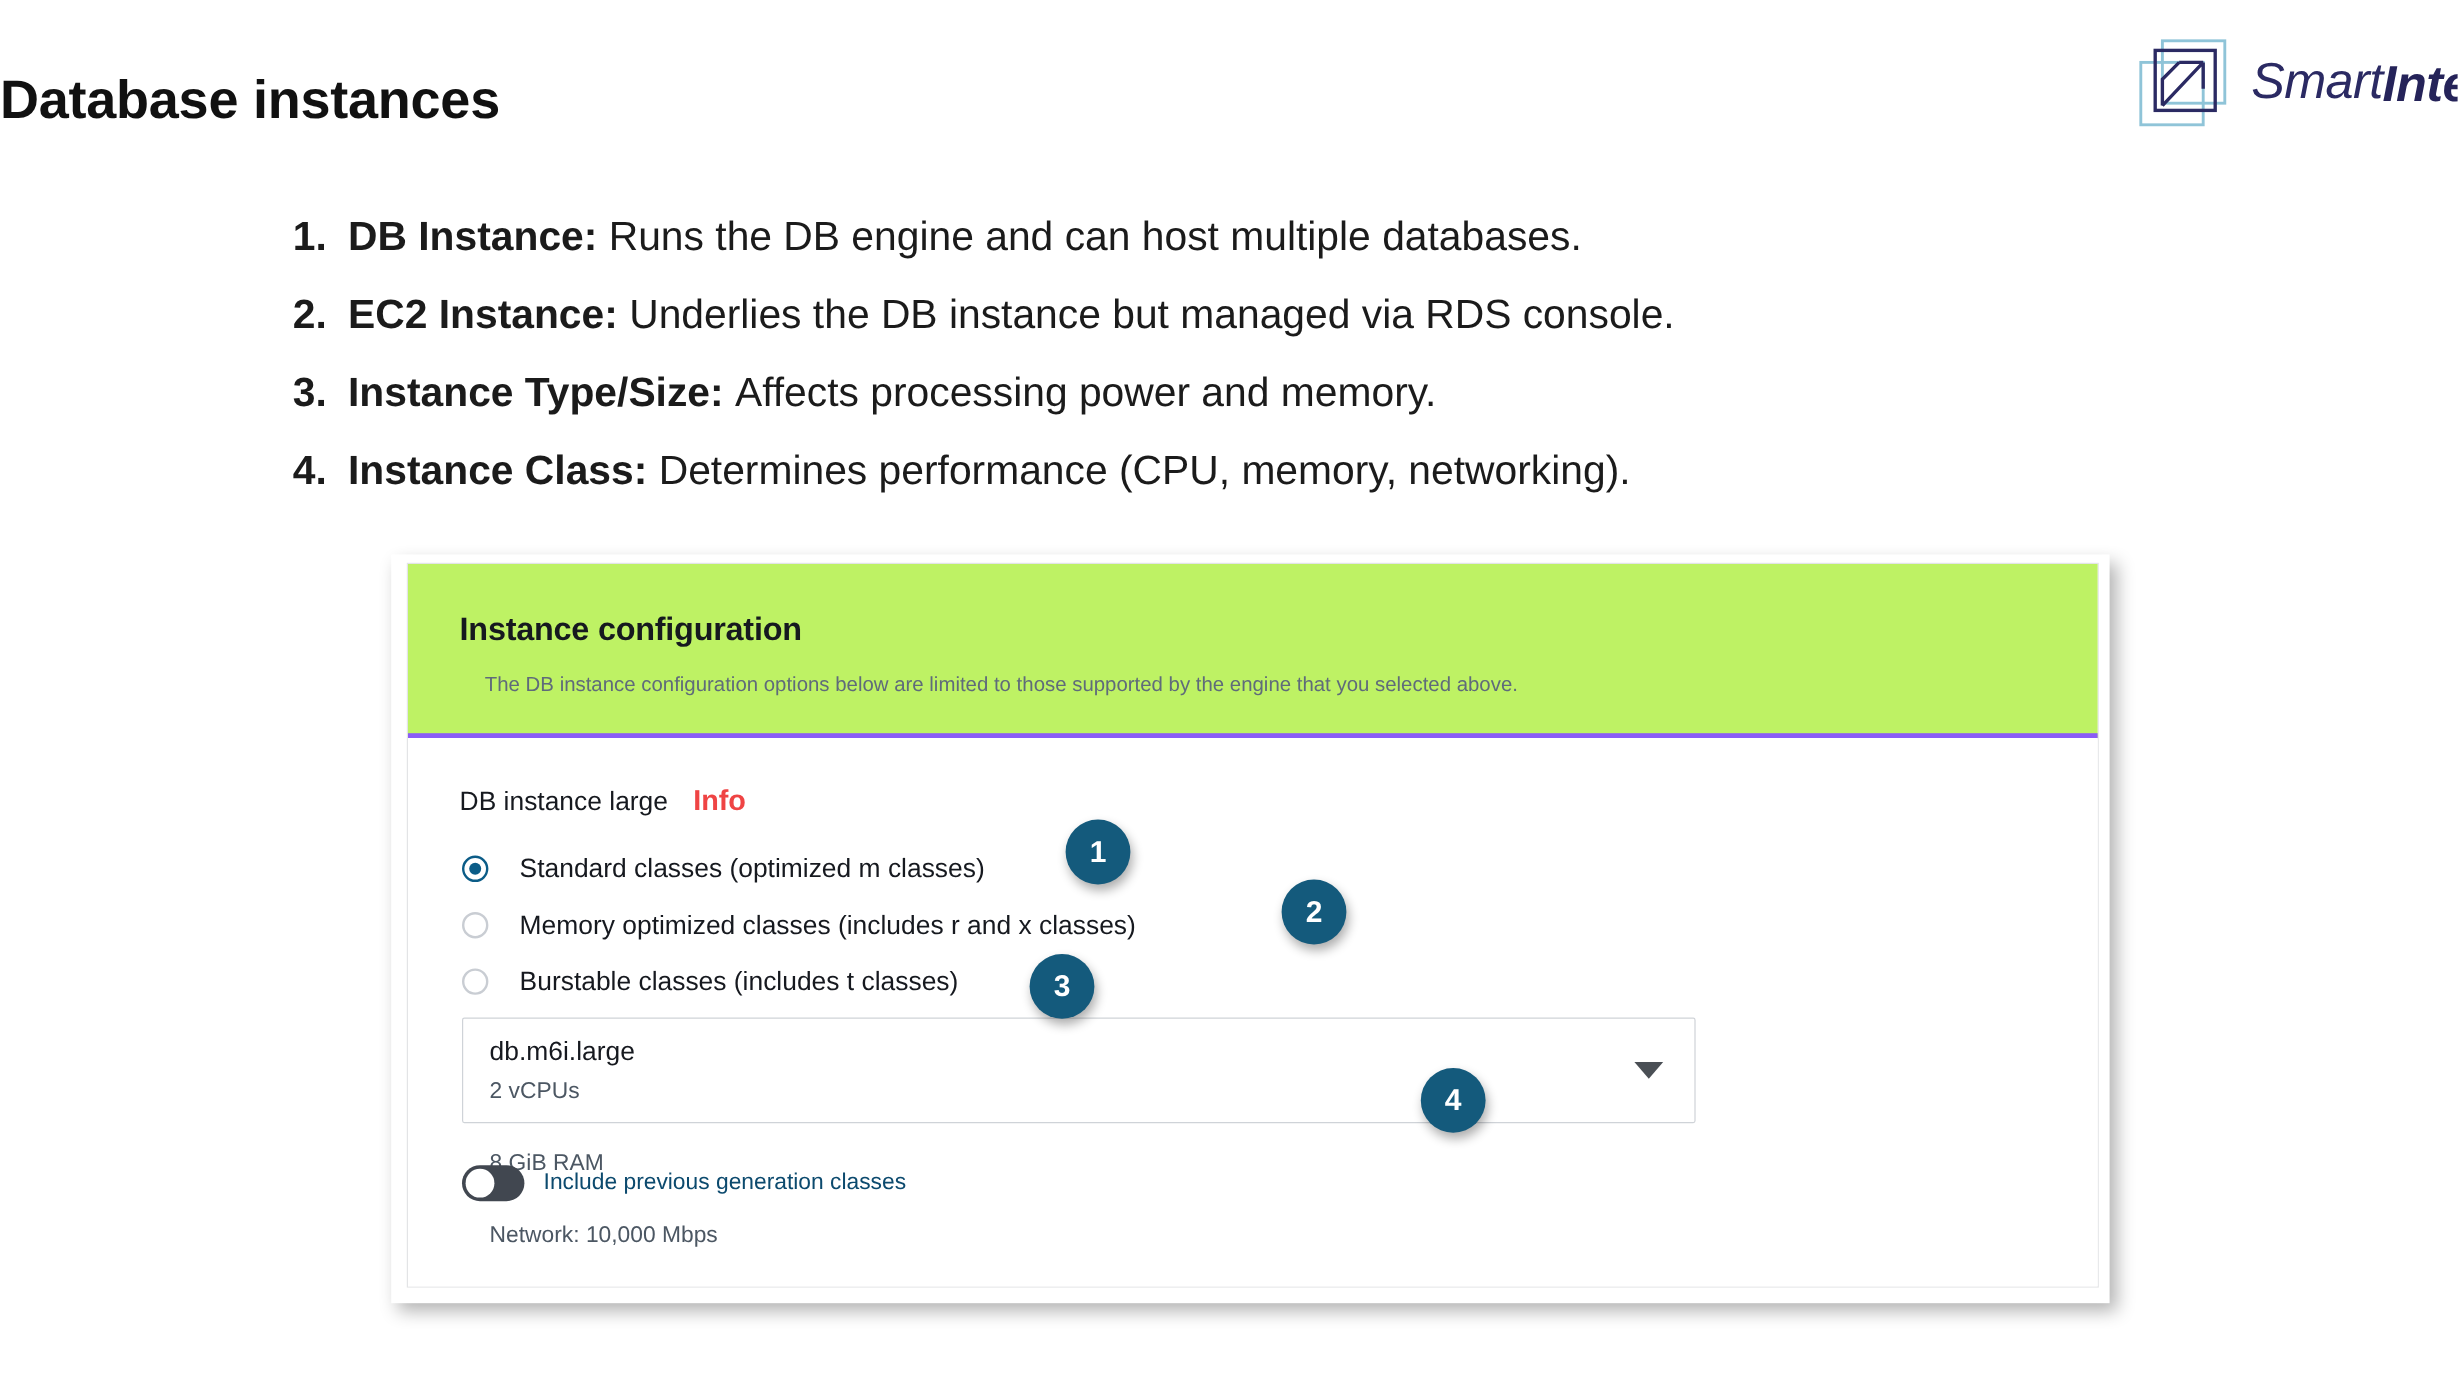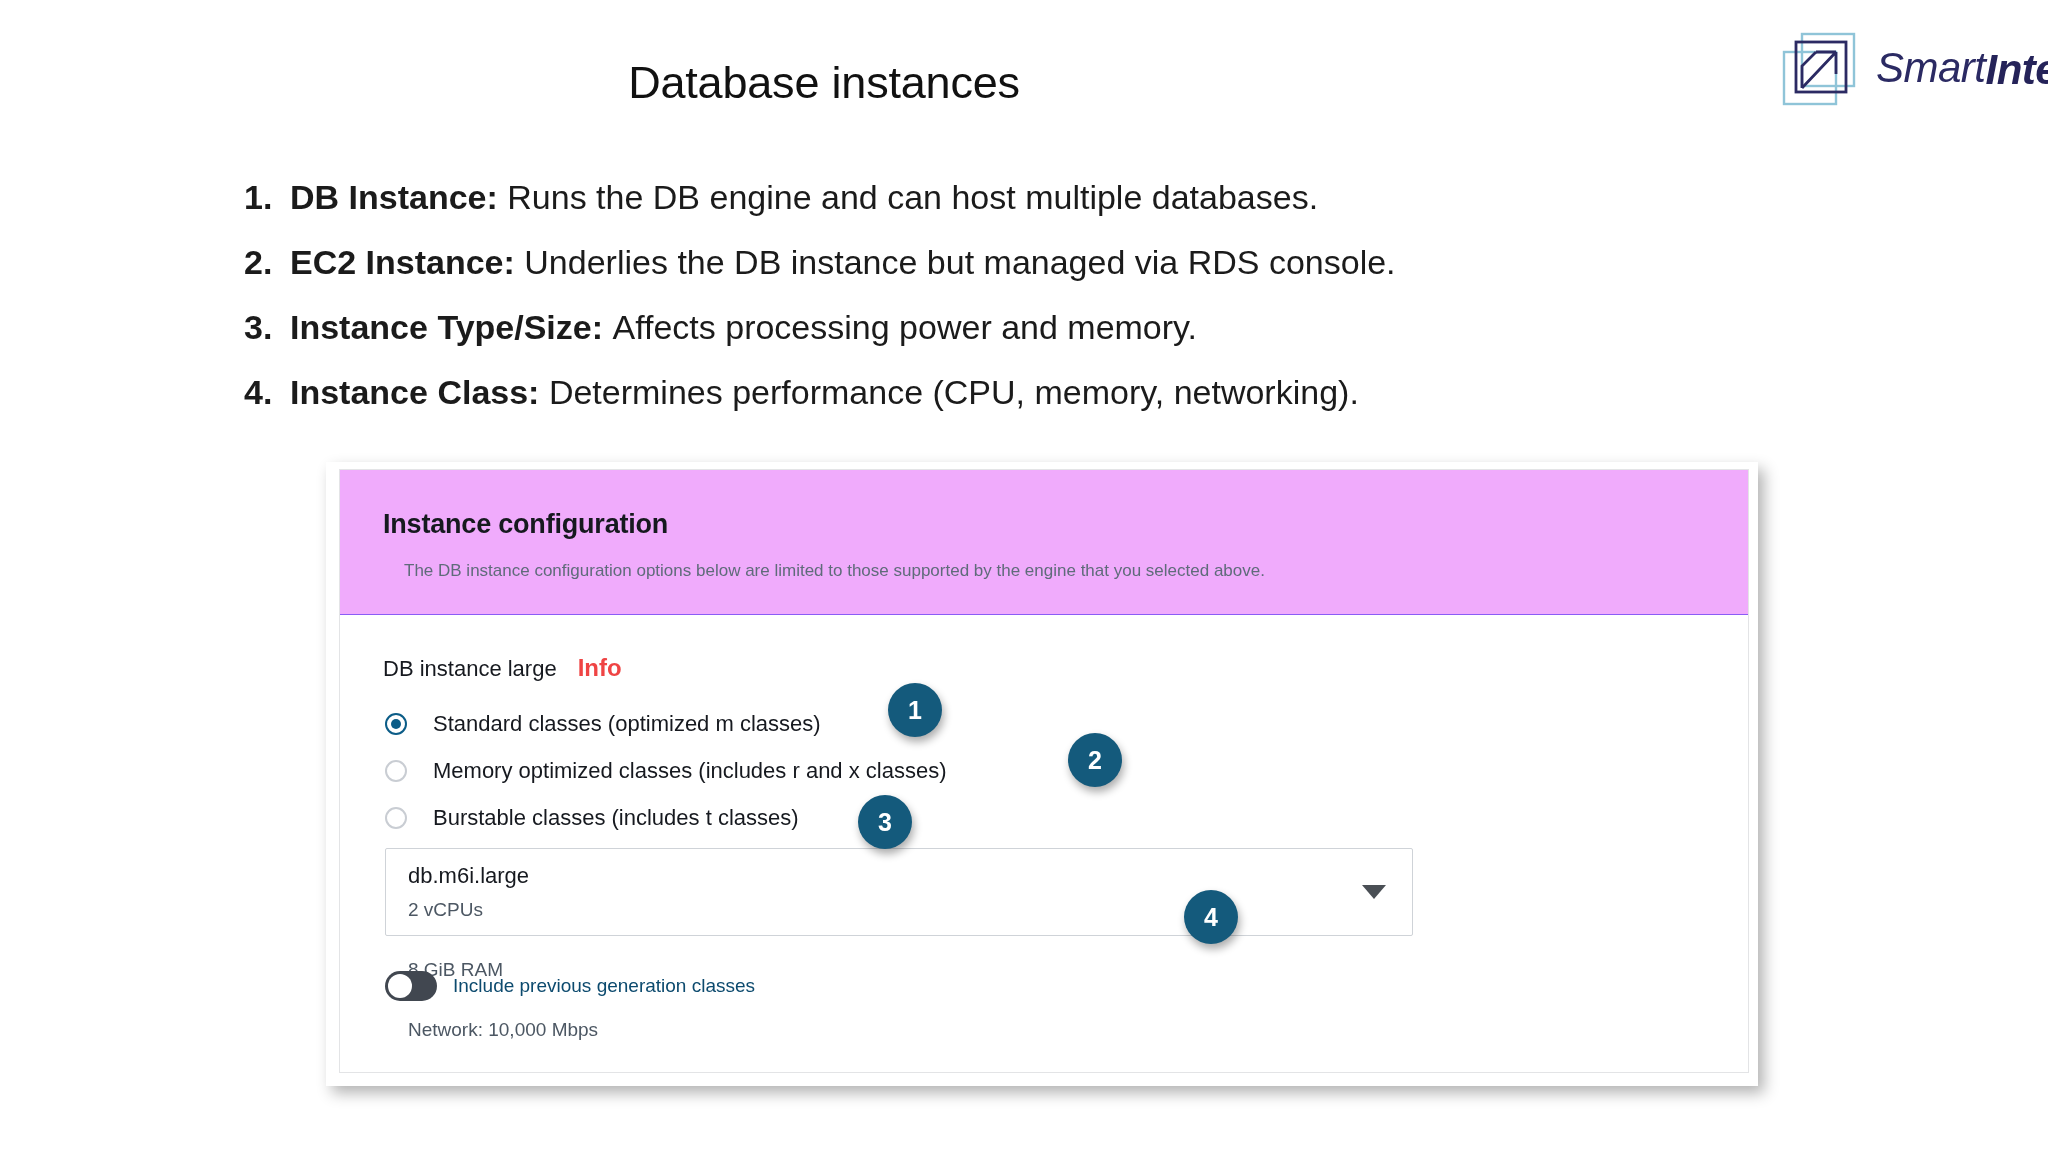--- a/index.html
+++ b/index.html
@@ -51,23 +51,22 @@
     letter-spacing: -0.5px;
     margin-top: 2px;
   }
 
   
   .slide-title {
     position: absolute;
     top: 57px;
     left: 0;
     width: 1648px;
-    text-align: center;
     font-size: 45px;
-    font-weight: 400;
+    font-weight: 700;
     color: #111111;
     letter-spacing: -0.2px;
   }
 
   
   .bullets {
     position: absolute;
     top: 177px;
     left: 244px;
     width: 1560px;
@@ -111,22 +110,22 @@
     width: 1410px;
     height: 604px;
     background: #ffffff;
     border: 1px solid #e3e4e6;
   }
   .card-header {
     position: absolute;
     left: 0; top: 0;
     width: 100%;
     height: 145px;
-    background: #f0abfc;
-    border-bottom: 1px solid #8b5cf6;
+    background: #bef264;
+    border-bottom: 4px solid #8b5cf6;
   }
   .card-header-title {
     position: absolute;
     left: 43px;
     top: 39px;
     font-size: 27px;
     font-weight: 700;
     color: #16191f;
     letter-spacing: -0.2px;
   }

